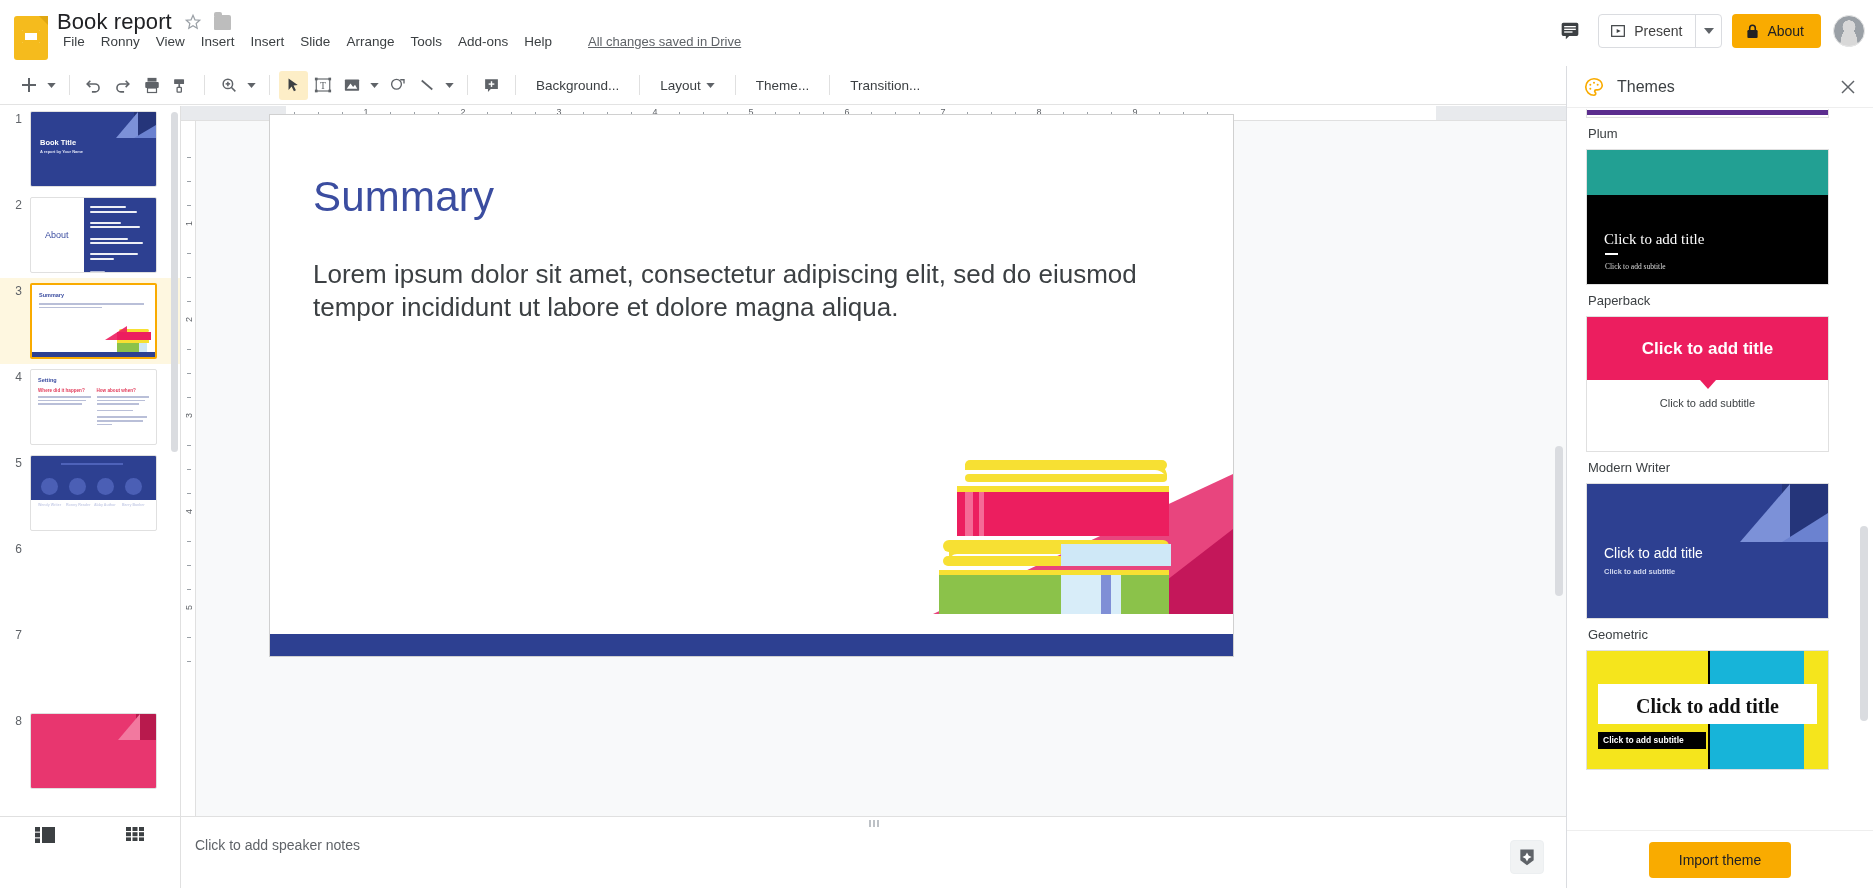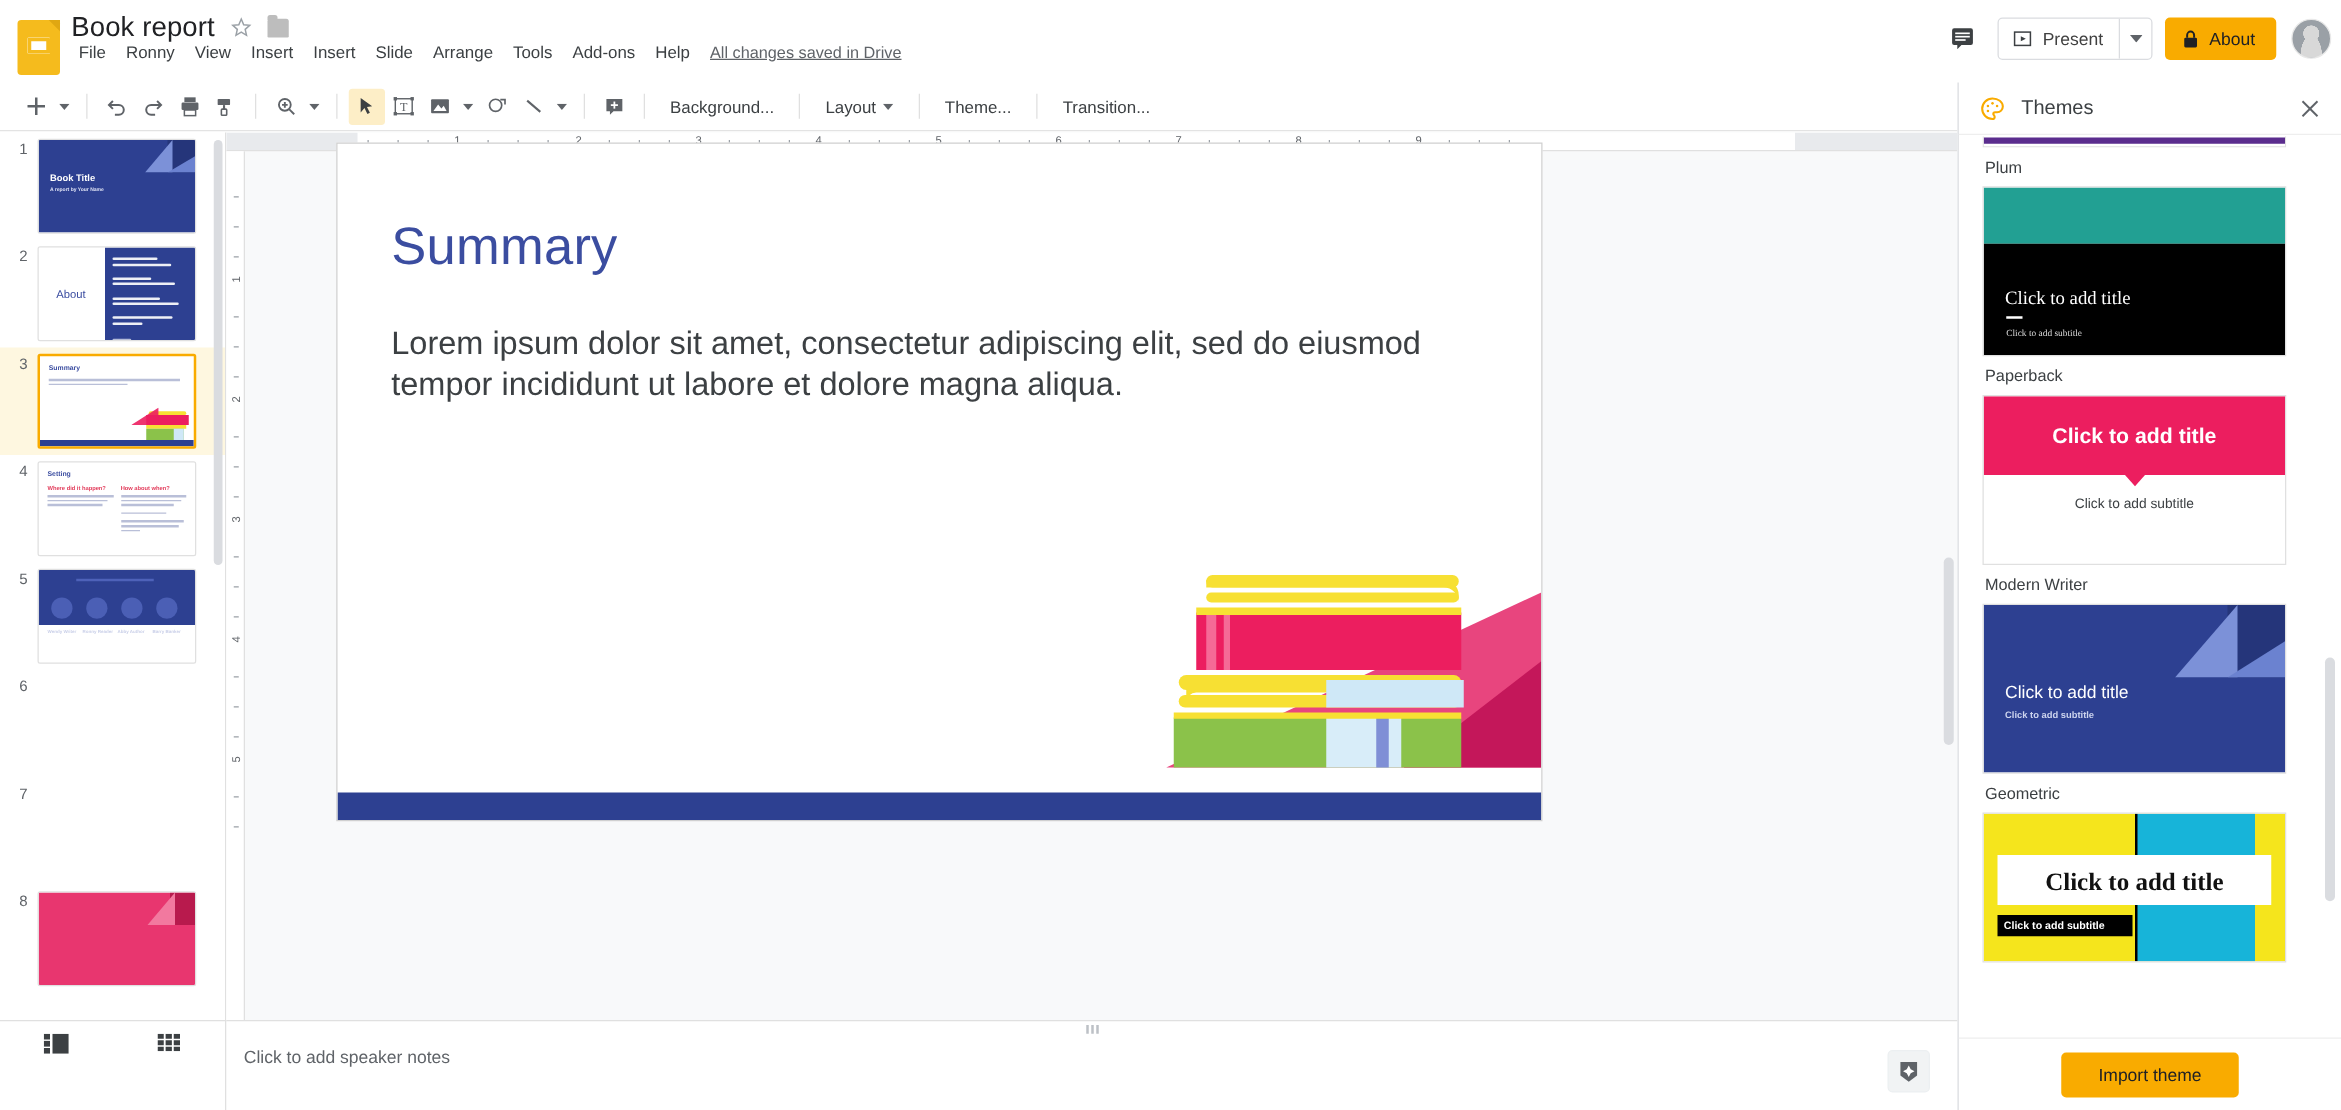--- a/index.html
+++ b/index.html
@@ -33,21 +33,21 @@
   .doc-title { font-size: 22px; color: #202124; letter-spacing: .1px; }
   .star-icon { width: 18px; height: 18px; color: #b0b0b0; display: block; }
   .folder-icon { width: 17px; height: 15px; background: #bdbdbd; border-radius: 2px 2px 1px 1px; position: relative; display: block; }
   .folder-icon::before { content: ""; position: absolute; left: 0; top: -3px; width: 8px; height: 4px; background: #bdbdbd; border-radius: 2px 2px 0 0; }
 
   .menubar { position: absolute; left: 55px; top: 31px; display: flex; align-items: center; height: 20px; }
   .menubar span.mi {
     font-size: 13.5px; color: #3c4043; padding: 2px 8px; cursor: default; border-radius: 3px;
   }
   .save-state {
-    font-size: 13px; color: #5f6368; margin-left: 8px;
+    font-size: 13px; color: #5f6368; margin-left: 28px;
     text-decoration: underline; cursor: pointer;
   }
 
   .top-right { position: absolute; right: 0; top: 8px; height: 46px; display: flex; align-items: center; gap: 10px; padding-right: 8px; }
   .comment-btn { width: 36px; height: 36px; display: flex; align-items: center; justify-content: center; border-radius: 50%; cursor: pointer; }
   .present-group {
     display: flex; align-items: stretch; height: 34px;
     border: 1px solid #dadce0; border-radius: 4px; overflow: hidden; background: #fff;
   }
   .present-main { display: flex; align-items: center; gap: 8px; padding: 0 13px 0 11px; cursor: pointer; }

